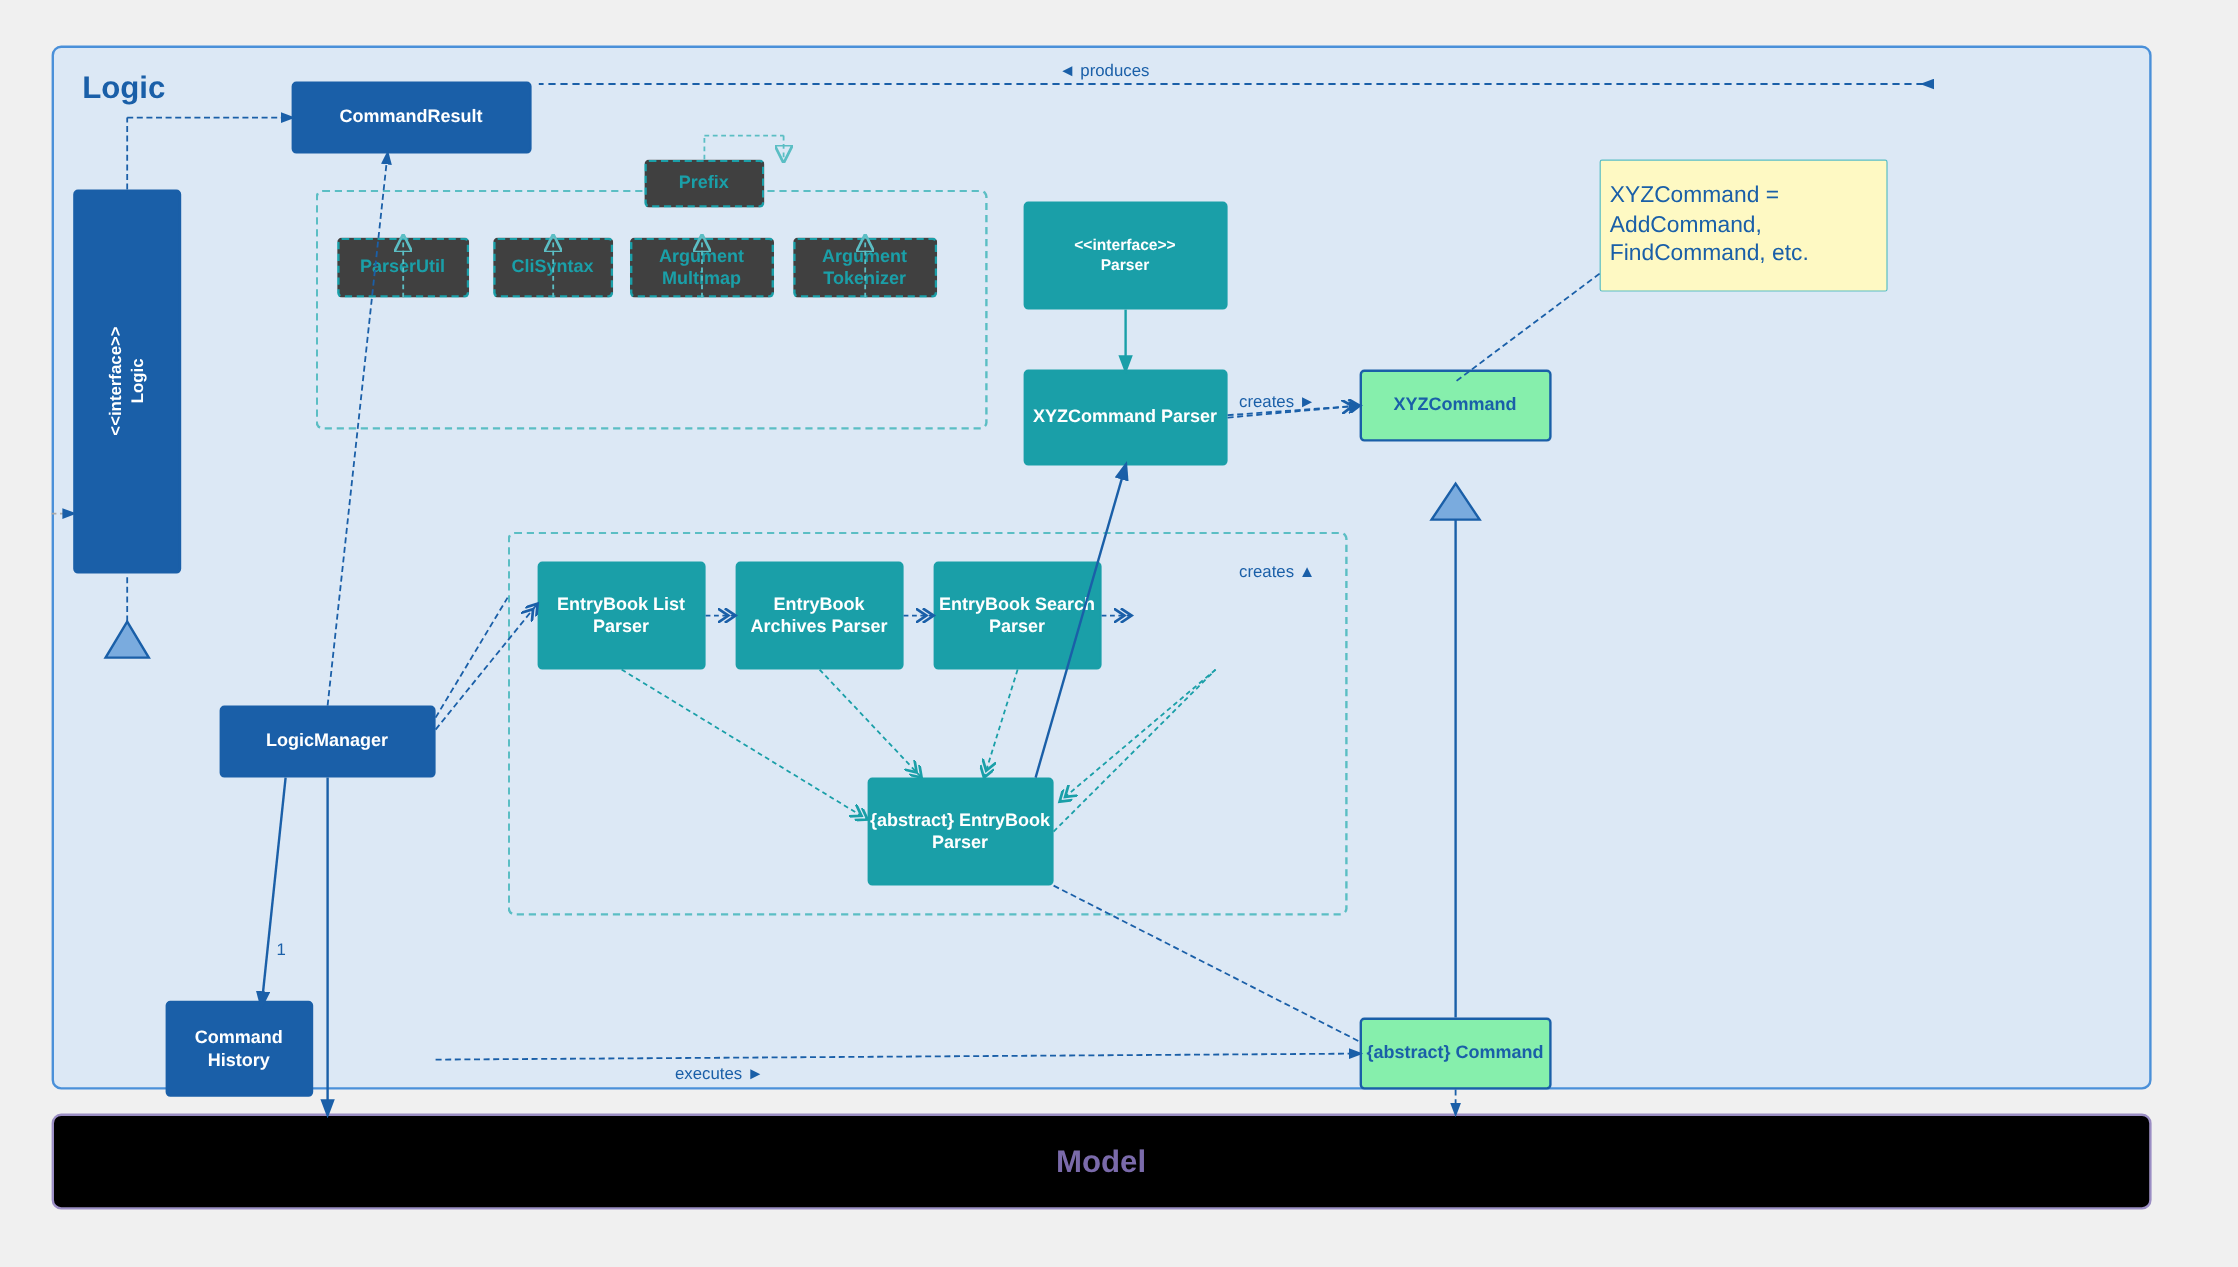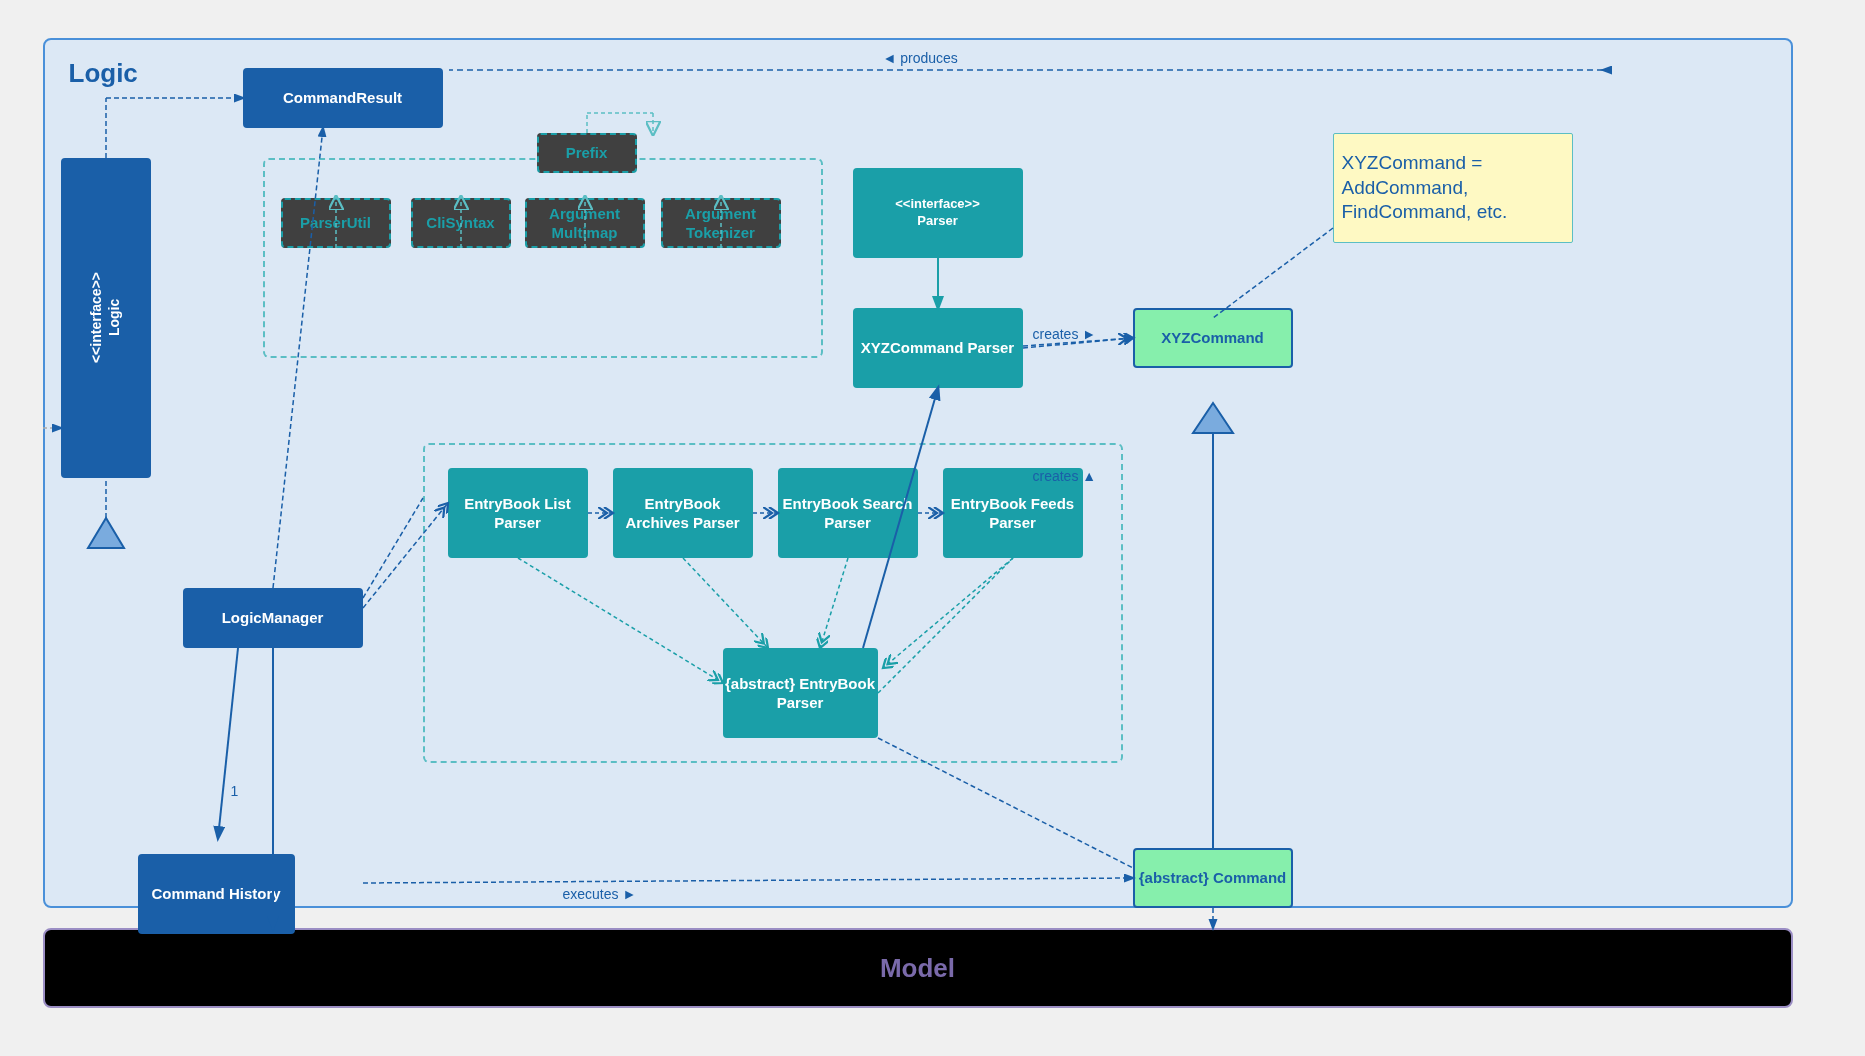--- a/index.html
+++ b/index.html
@@ -144,21 +144,21 @@
   <div class="uml-box dark-blue" style="left:28px; top:130px; width:90px; height:320px;">
     <span style="writing-mode:vertical-rl; transform:rotate(180deg); font-size:14px;">
       &lt;&lt;interface&gt;&gt;<br>Logic
     </span>
   </div>
 
   <div class="uml-box dark-blue" style="left:150px; top:560px; width:180px; height:60px;">
     <span>LogicManager</span>
   </div>
 
-  <div class="uml-box dark-blue" style="left:105px; top:826px; width:157px; height:80px;">
+  <div class="uml-box dark-blue" style="left:105px; top:806px; width:123px; height:80px;">
     <span>Command
 History</span>
   </div>
 
   <div class="arrow-label" style="left:198px; top:755px;">
     <span>1</span>
   </div>
 
   <div class="uml-box teal-outline" style="left:248px; top:170px; width:110px; height:50px;">
     <span>ParserUtil</span>
@@ -212,25 +212,20 @@
 Archives
 Parser</span>
   </div>
 
   <div class="uml-box teal" style="left:745px; top:440px; width:140px; height:90px;">
     <span>EntryBook
 Search
 Parser</span>
   </div>
 
-  <div class="uml-box teal" style="left:910px; top:440px; width:140px; height:90px;">
-    <span>EntryBook
-Feeds
-Parser</span>
-  </div>
 
   <div class="uml-box teal" style="left:690px; top:620px; width:155px; height:90px;">
     <span>{abstract}
 EntryBook
 Parser</span>
   </div>
 
   <div class="uml-box blue-outline" style="left:1100px; top:820px; width:160px; height:60px;">
     <span>{abstract}
 Command</span>

